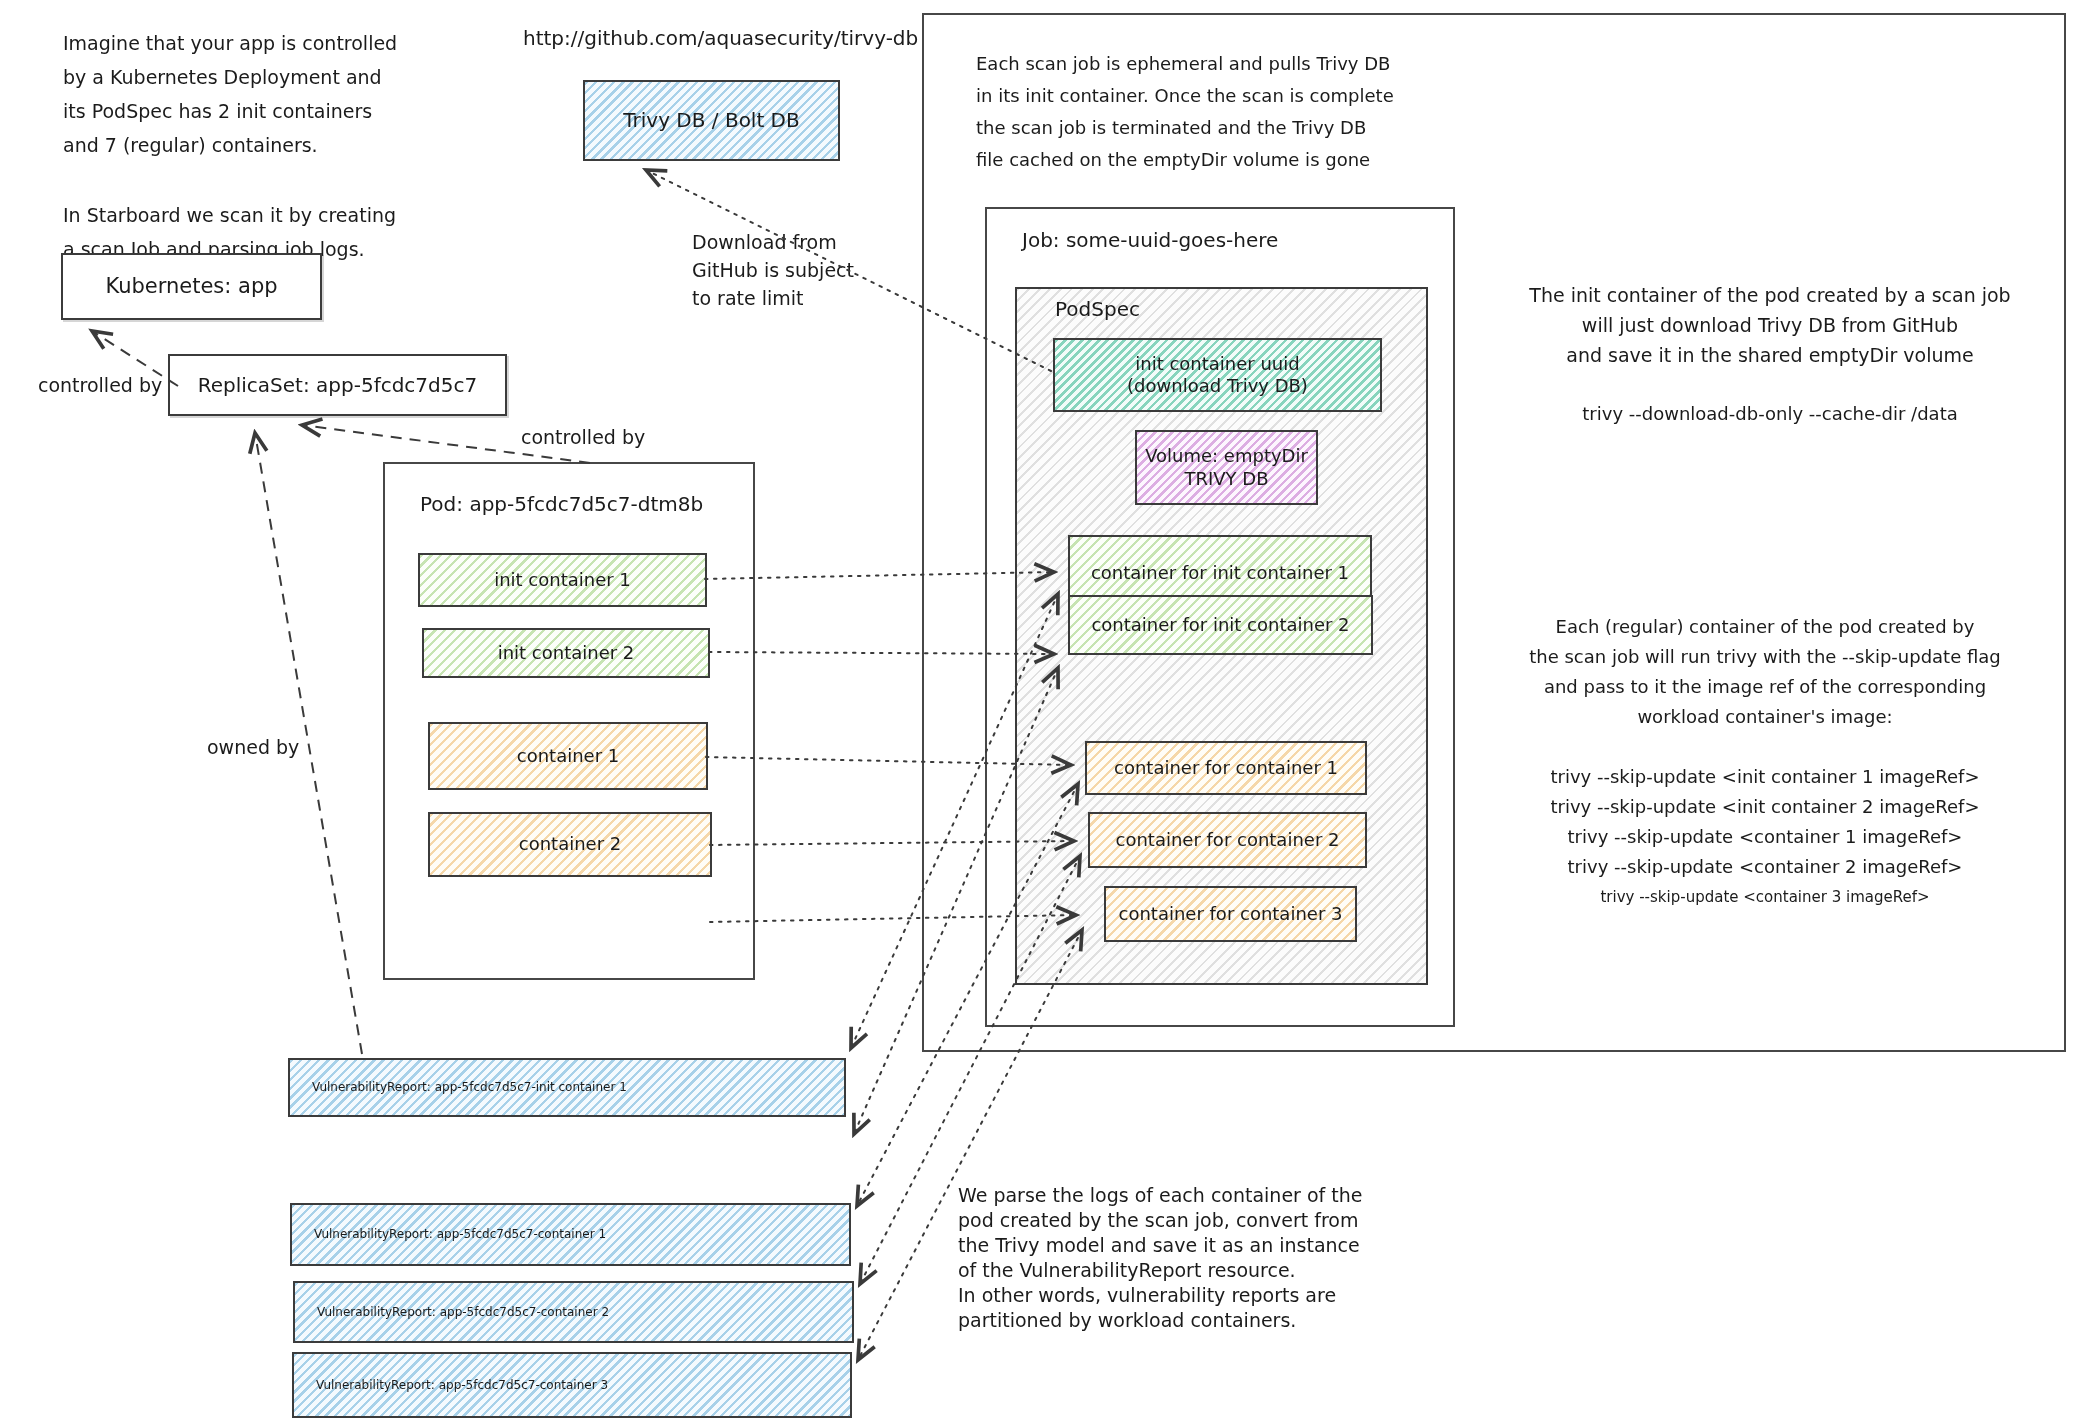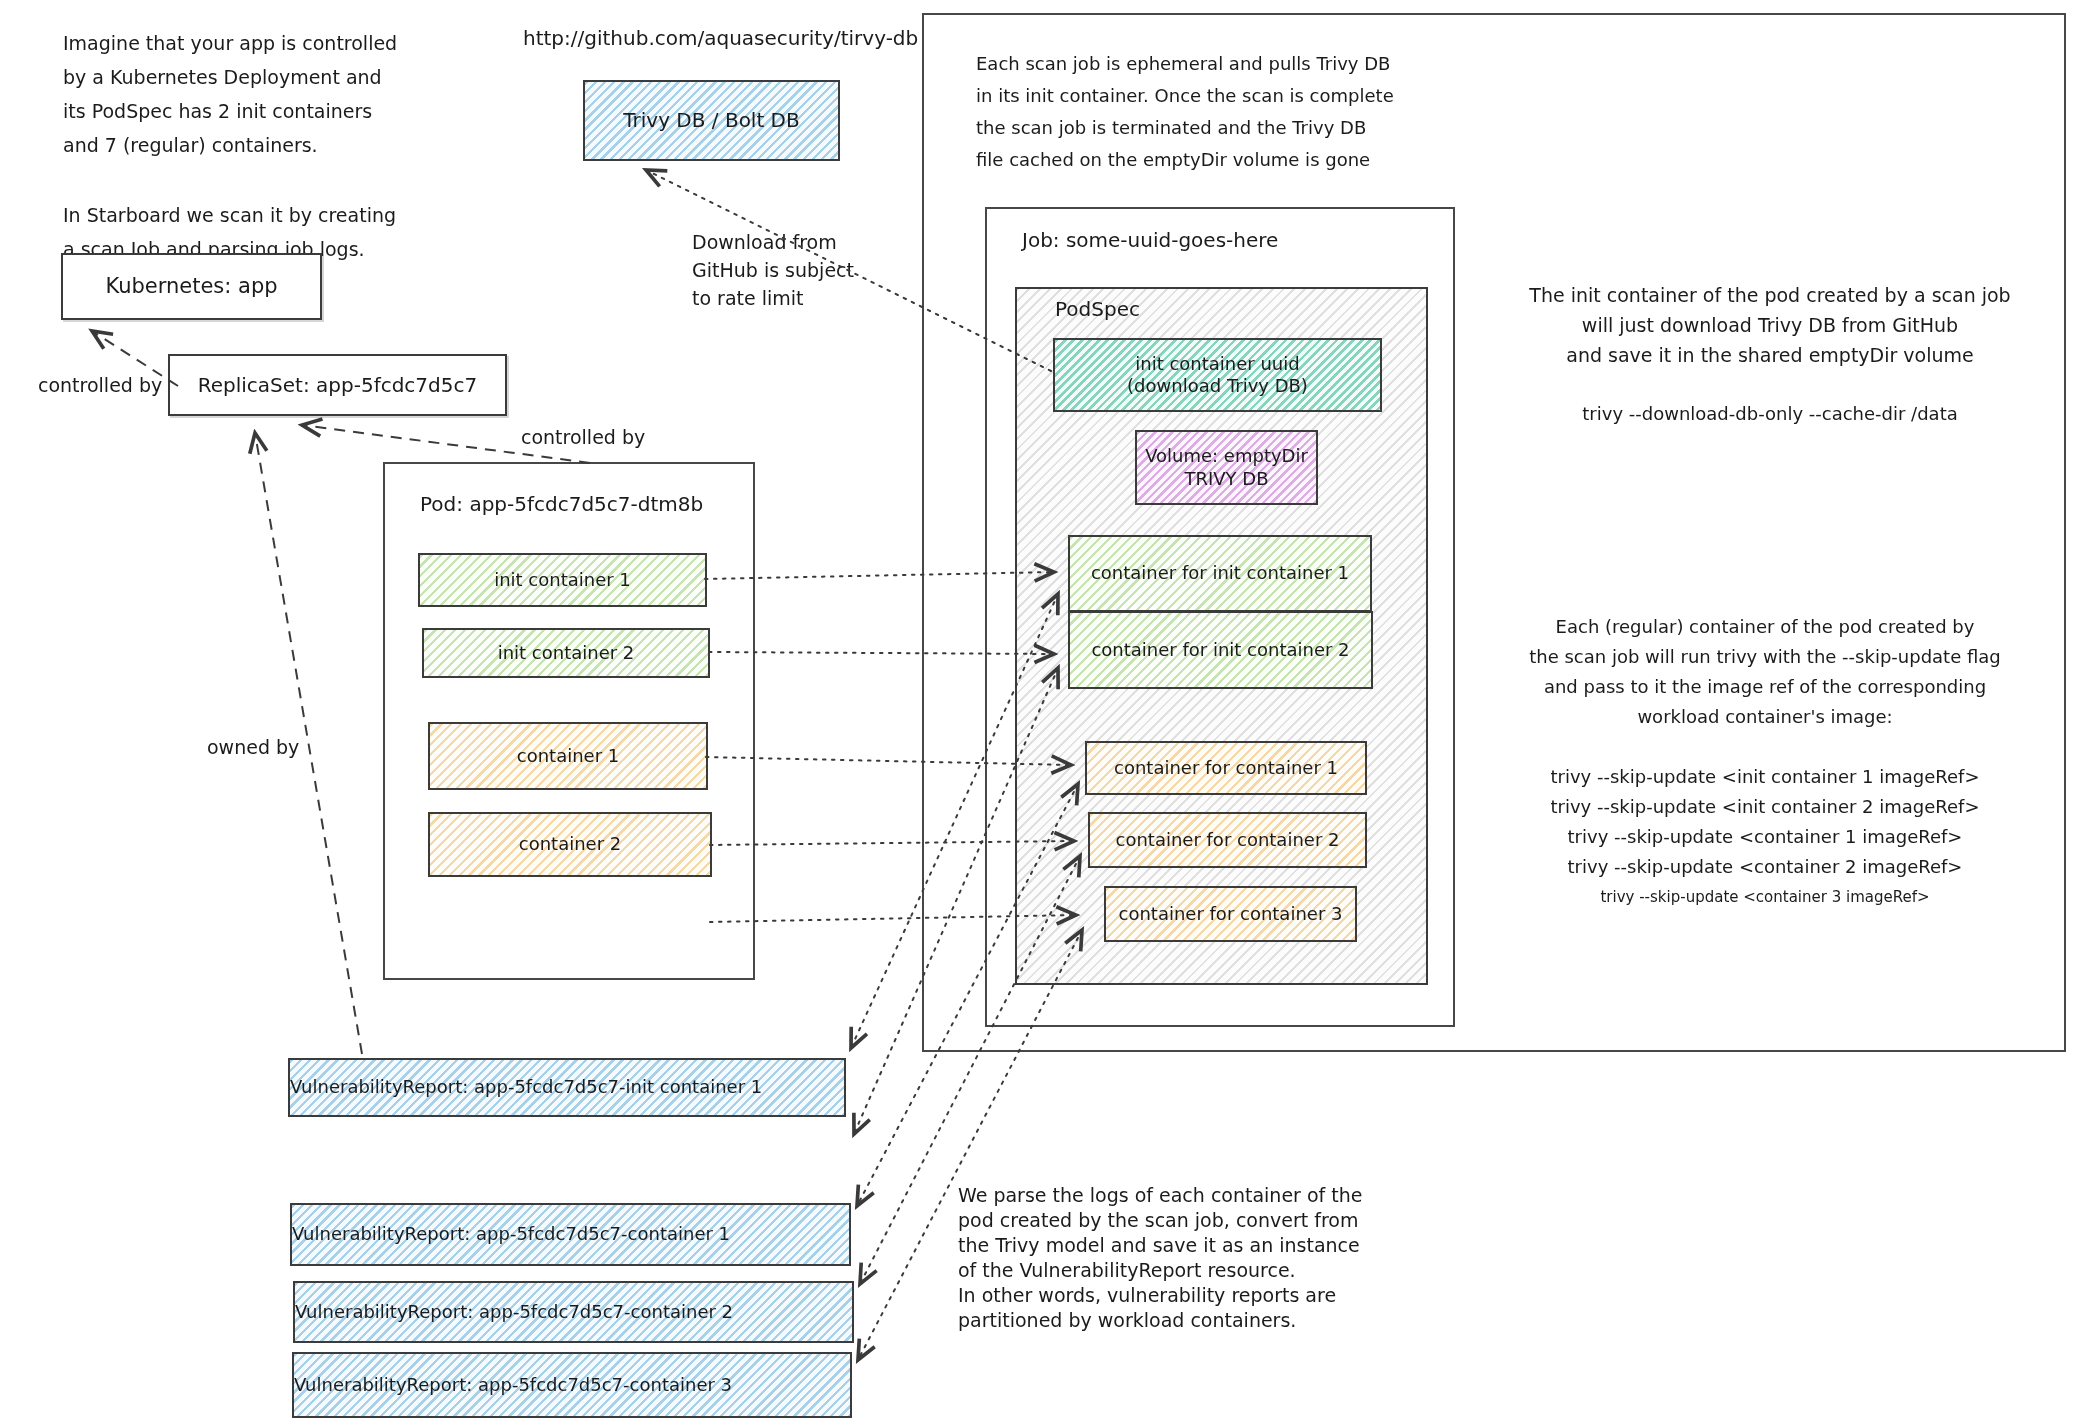--- a/index.html
+++ b/index.html
@@ -16,21 +16,21 @@
   .plain{background:#ffffff;box-shadow:2px 2px 0 rgba(90,90,90,.25);}
   .h-blue  {background:repeating-linear-gradient(135deg,rgba(91,168,212,.50) 0 2.4px,rgba(255,255,255,0) 2.4px 6.5px),#f4fafe;}
   .h-green {background:repeating-linear-gradient(135deg,rgba(124,191,79,.42) 0 2.2px,rgba(255,255,255,0) 2.2px 7px),#fcfffa;}
   .h-orange{background:repeating-linear-gradient(135deg,rgba(232,163,61,.42) 0 2.2px,rgba(255,255,255,0) 2.2px 7px),#fffdf7;}
   .h-teal  {background:repeating-linear-gradient(135deg,rgba(47,180,140,.55) 0 2.6px,rgba(255,255,255,0) 2.6px 6px),#f2fcf9;}
   .h-purple{background:repeating-linear-gradient(135deg,rgba(185,95,196,.48) 0 2.4px,rgba(255,255,255,0) 2.4px 6px),#fdf6fe;}
   .h-gray  {background:repeating-linear-gradient(135deg,rgba(150,150,150,.28) 0 2px,rgba(255,255,255,0) 2px 7.5px),#fcfcfc;}
   .note{position:absolute;white-space:pre-line;font-size:19px;line-height:32px;}
   .note.center{text-align:center;}
   .lbl{position:absolute;font-size:19px;white-space:nowrap;}
-  .vr{justify-content:center;align-items:flex-start;text-align:left;font-size:18px;}
+  .vr{justify-content:center;align-items:flex-start;text-align:left;padding-left:22px;font-size:12px;}
   svg.overlay{position:absolute;left:0;top:0;z-index:30;pointer-events:none;}
   .zt{z-index:10;}
 </style>
 </head>
 <body>
 
 <div class="canvas">
 
   <div class="note" style="left:63px;top:26px;line-height:34px;">Imagine that your app is controlled
 by a Kubernetes Deployment and
@@ -58,21 +58,21 @@
 
   <div class="frame h-gray" style="left:1015px;top:287px;width:413px;height:698px;border-color:#3b3b3b;"></div>
   <div class="lbl" style="left:1055px;top:297px;font-size:20px;">PodSpec</div>
 
   <div class="box h-teal zt" style="left:1053px;top:338px;width:329px;height:74px;white-space:pre-line;">init container uuid
 (download Trivy DB)</div>
   <div class="box h-purple zt" style="left:1135px;top:430px;width:183px;height:75px;white-space:pre-line;">Volume: emptyDir
 TRIVY DB</div>
 
   <div class="box h-green zt" style="left:1068px;top:535px;width:304px;height:77px;">container for init container 1</div>
-  <div class="box h-green zt" style="left:1068px;top:611px;width:305px;height:78px;">container for init container 2</div>
+  <div class="box h-green zt" style="left:1068px;top:595px;width:305px;height:60px;">container for init container 2</div>
   <div class="box h-orange zt" style="left:1085px;top:741px;width:282px;height:54px;">container for container 1</div>
   <div class="box h-orange zt" style="left:1088px;top:812px;width:279px;height:56px;">container for container 2</div>
   <div class="box h-orange zt" style="left:1104px;top:886px;width:253px;height:56px;">container for container 3</div>
 
   <div class="note center" style="left:1470px;top:280px;width:600px;line-height:30px;">The init container of the pod created by a scan job
 will just download Trivy DB from GitHub
 and save it in the shared emptyDir volume</div>
   <div class="note center" style="left:1470px;top:398px;width:600px;font-size:18px;">trivy --download-db-only --cache-dir /data</div>
 
   <div class="note center" style="left:1460px;top:612px;width:610px;font-size:18px;line-height:30px;">Each (regular) container of the pod created by

